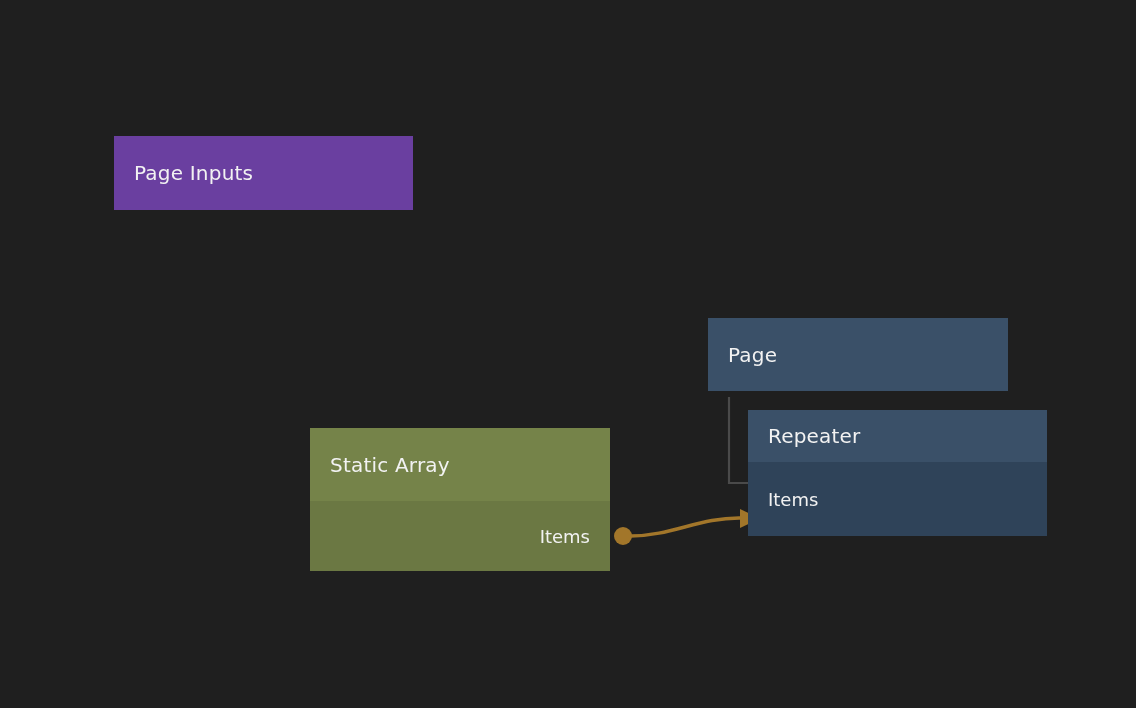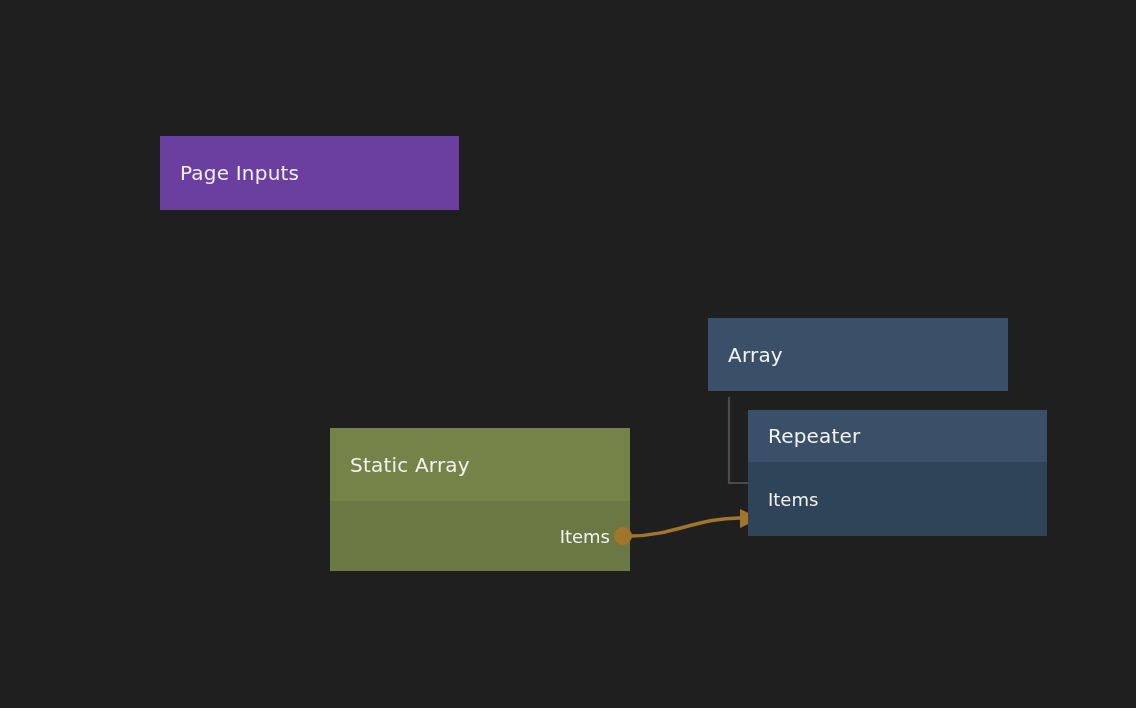--- a/index.html
+++ b/index.html
@@ -49,21 +49,20 @@
     justify-content: flex-start;
     padding: 0 20px;
   }
 
   
   #node-page-inputs {
     left: 114px;
     top: 136px;
     width: 299px;
     height: 74px;
-    margin-left: 46px;
   }
   #node-page-inputs .node-header {
     width: 100%;
     height: 100%;
     background: #6a3fa0;
   }
 
   
   #node-page {
     left: 708px;
@@ -90,21 +89,21 @@
     background: #3a5068;
   }
   #node-repeater .node-row {
     width: 100%;
     height: 74px;
     background: #2f4359;
   }
 
   
   #node-static-array {
-    left: 330px;
+    left: 310px;
     top: 428px;
     width: 300px;
     height: 150px;
     text-align: center;
   }
   #node-static-array .node-header {
     width: 100%;
     height: 73px;
     background: #758349;
   }
@@ -149,21 +148,21 @@
   <svg id="edges" viewBox="0 0 1136 708" xmlns="http://www.w3.org/2000/svg">
     <path d="M 631 536 C 672 536 700 517 742 518" fill="none" stroke="#a2762a" stroke-width="3.4" stroke-linecap="round"></path>
     <polygon points="740,509 760,518.5 740,528" fill="#a2762a"></polygon>
   </svg>
 
   <div class="node" id="node-page-inputs">
     <div class="node-header">Page Inputs</div>
   </div>
 
   <div class="node" id="node-page">
-    <div class="node-header">Array</div>
+    <div class="node-header">Page</div>
   </div>
 
   <div class="node" id="node-repeater">
     <div class="node-header">Repeater</div>
     <div class="node-row align-left">
       <span>Items</span>
     </div>
   </div>
 
   <div class="node" id="node-static-array">

